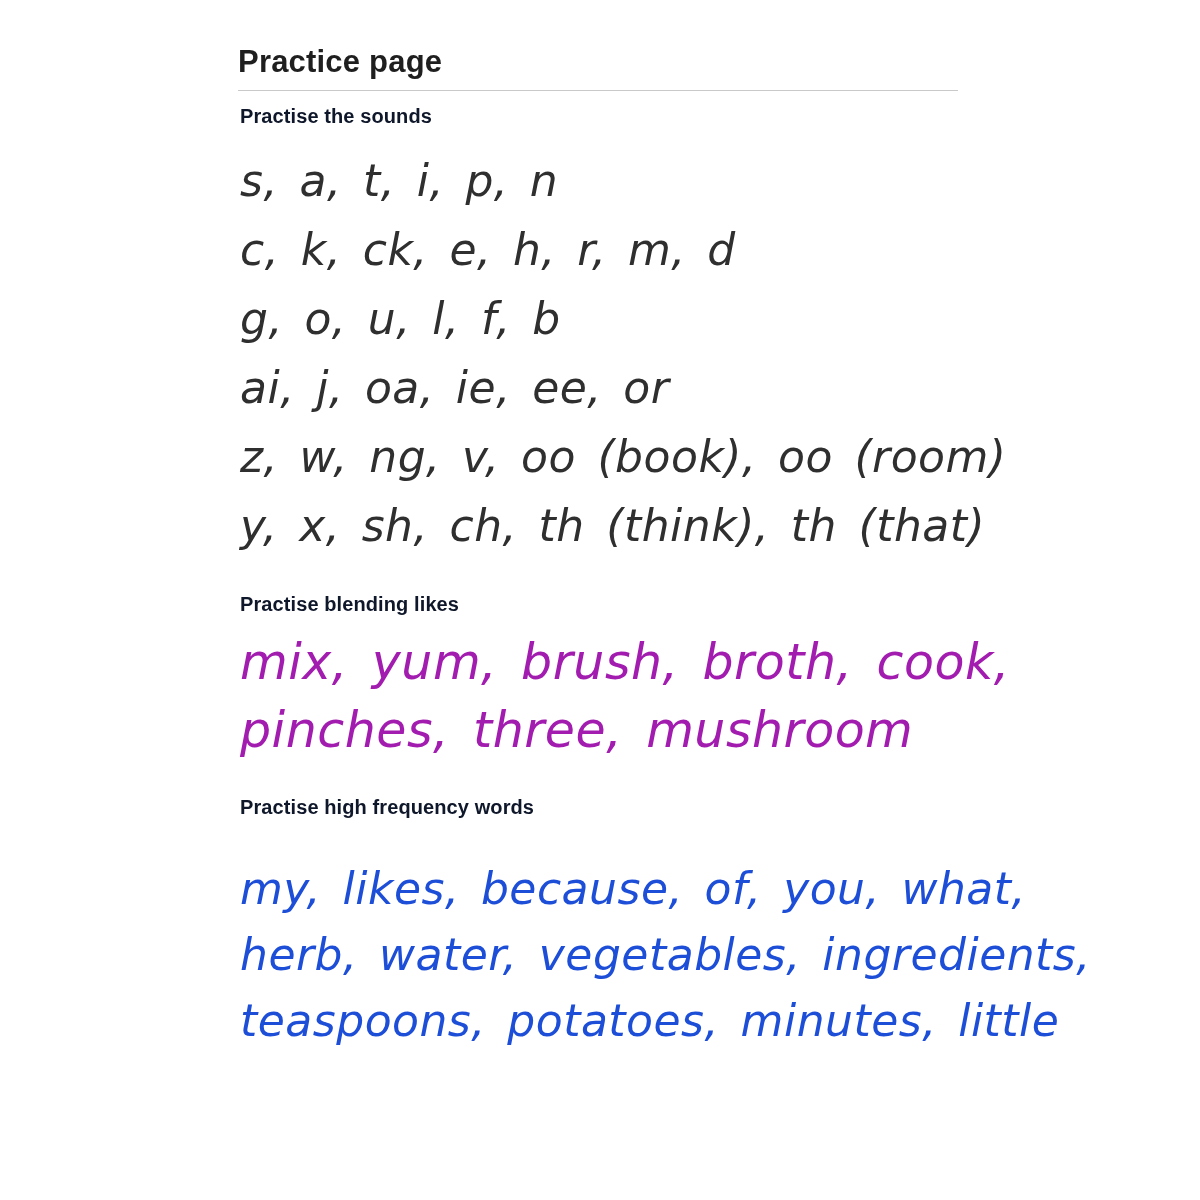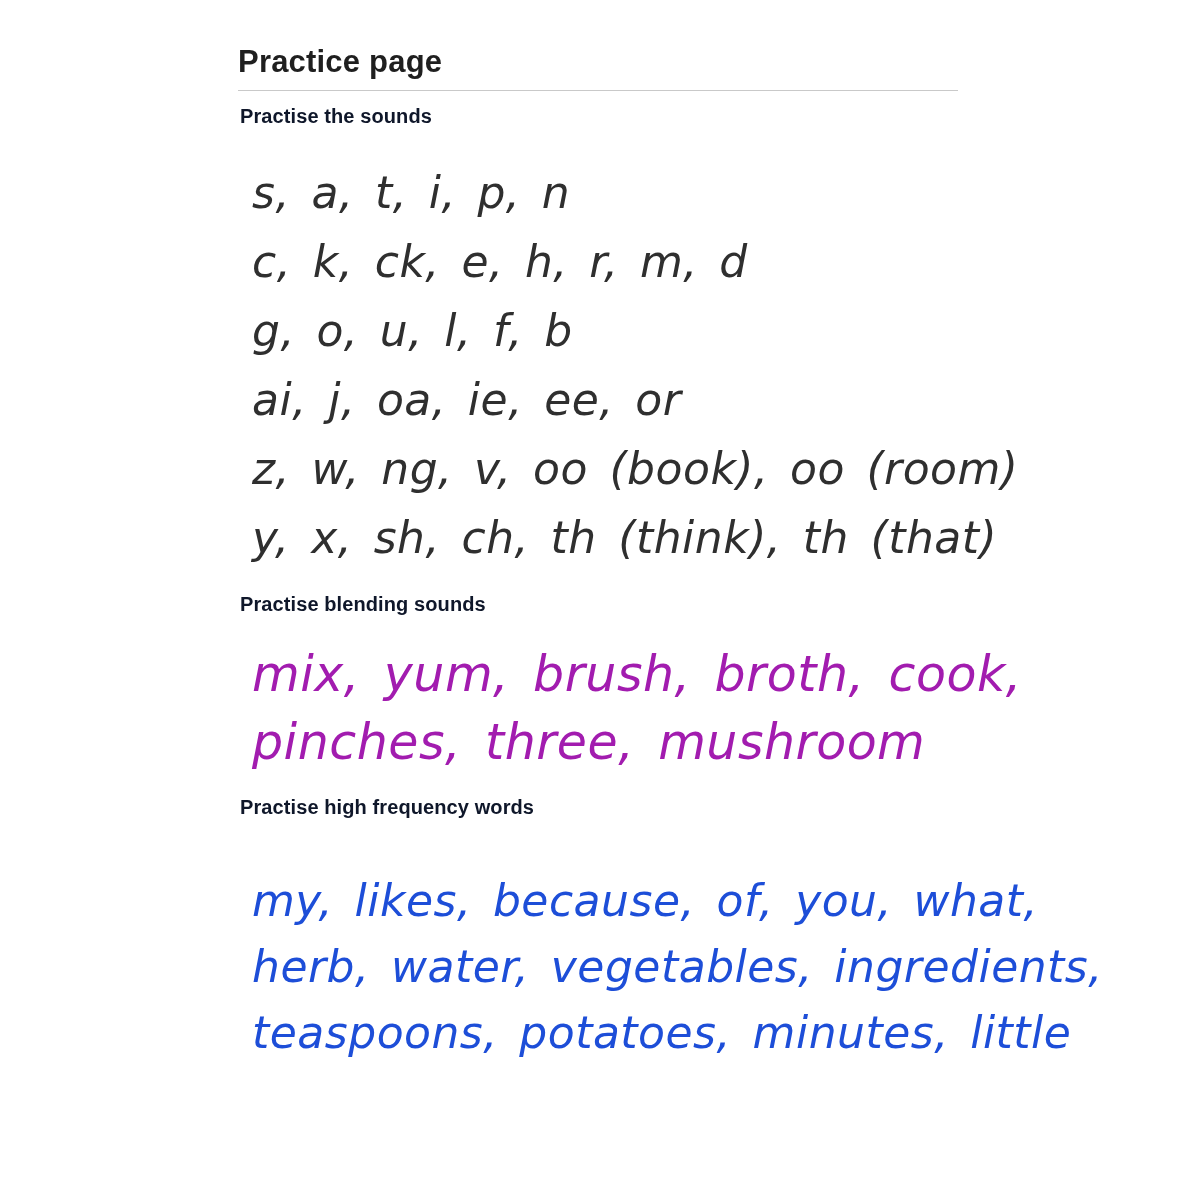--- a/index.html
+++ b/index.html
@@ -45,21 +45,21 @@
     font-weight: 700;
     color: #0f172a;
     letter-spacing: 0.1px;
   }
   .label-sounds   { top: 105px; }
   .label-blending { top: 593px; }
   .label-hfw      { top: 796px; }
   .practice-block {
     position: absolute;
     left: 240px;
-    margin: 12px;
+    margin: 0;
     font-family: "DejaVu Sans", sans-serif;
     font-style: italic;
     font-weight: 400;
     letter-spacing: 0.5px;
     word-spacing: 0.16em;
     white-space: nowrap;
   }
   .block-sounds {
     top: 146px;
     font-size: 44px;
@@ -93,21 +93,21 @@
 
   <div class="practice-block block-sounds">
     <div>s, a, t, i, p, n</div>
     <div>c, k, ck, e, h, r, m, d</div>
     <div>g, o, u, l, f, b</div>
     <div>ai, j, oa, ie, ee, or</div>
     <div>z, w, ng, v, oo (book), oo (room)</div>
     <div>y, x, sh, ch, th (think), th (that)</div>
   </div>
 
-  <div class="section-label label-blending">Practise blending sounds</div>
+  <div class="section-label label-blending">Practise blending likes</div>
 
   <div class="practice-block block-blending">
     <div>mix, yum, brush, broth, cook,</div>
     <div>pinches, three, mushroom</div>
   </div>
 
   <div class="section-label label-hfw">Practise high frequency words</div>
 
   <div class="practice-block block-hfw">
     <div>my, likes, because, of, you, what,</div>

